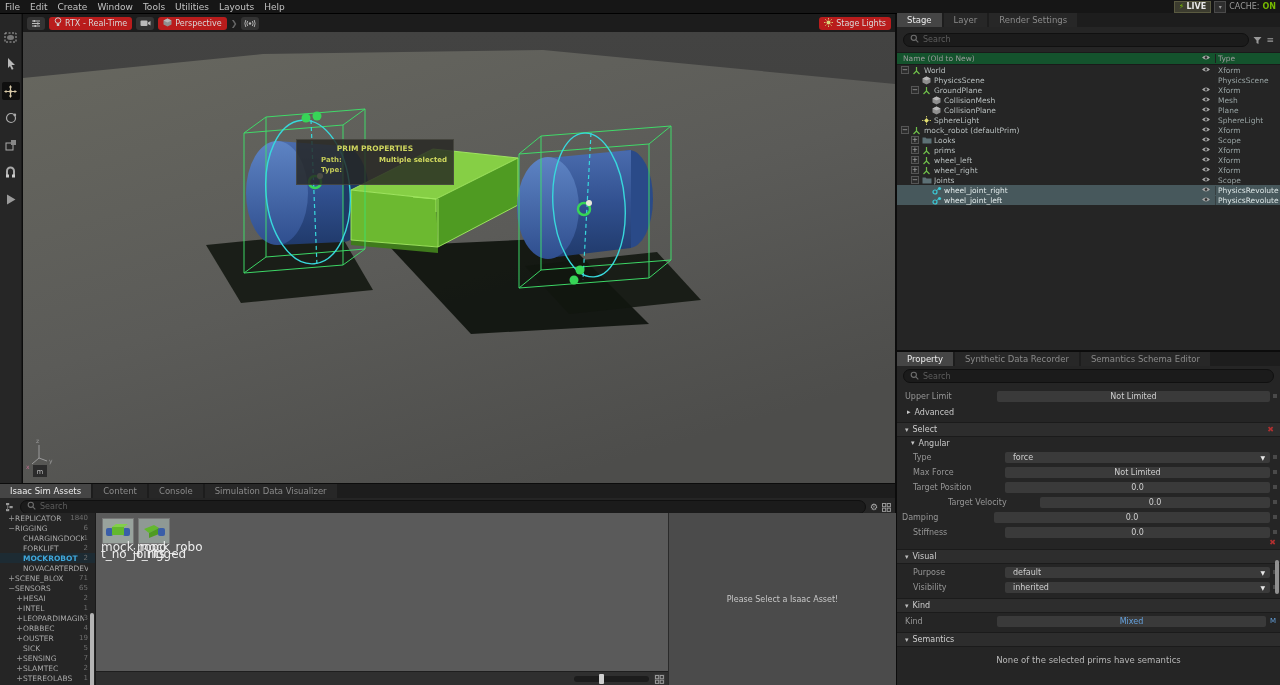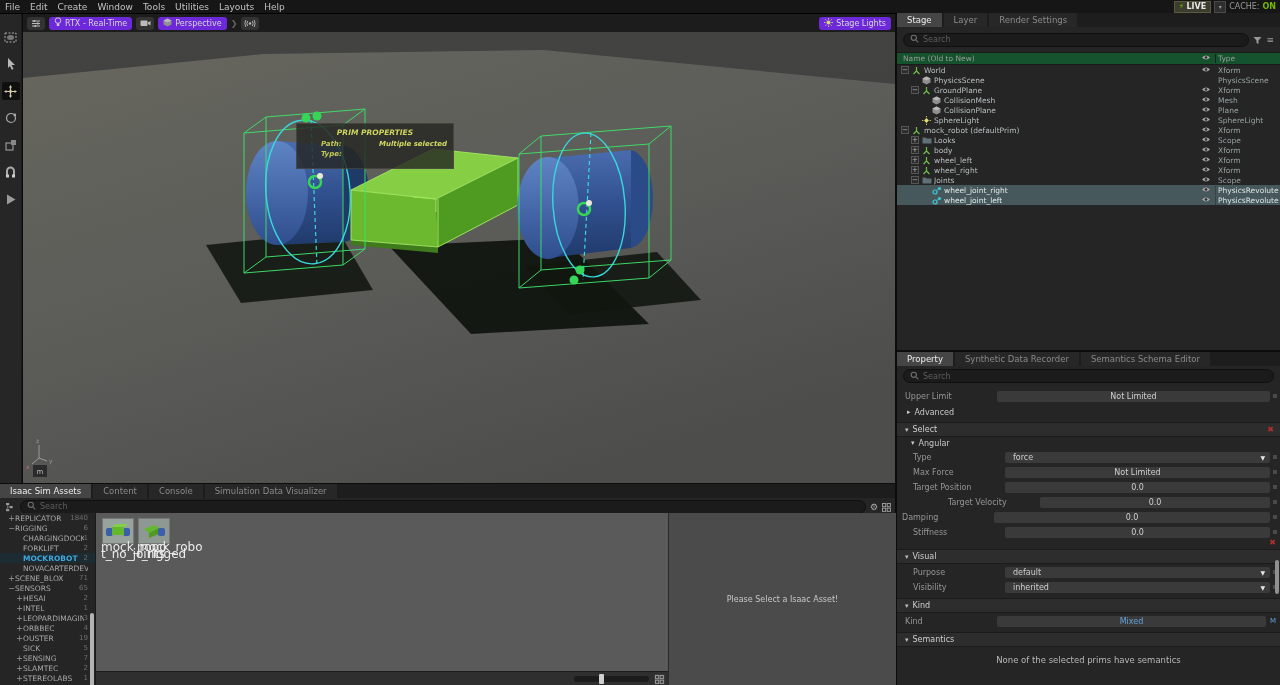--- a/index.html
+++ b/index.html
@@ -14,26 +14,26 @@
   .live-dd{width:10px;height:10px;background:#2e2e2e;border:1px solid #4a4a4a;font-size:6px;color:#999;text-align:center;line-height:9px;}
   .cache-label{color:#9a9a9a;}
   .cache-on{color:#76b900;font-weight:bold;}
   
   .left-toolbar{position:absolute;left:0;top:14px;width:22px;height:469px;background:#262626;display:flex;flex-direction:column;align-items:center;padding-top:14px;gap:9px;box-sizing:border-box;border-right:1px solid #1a1a1a;}
   .tool{width:18px;height:18px;display:flex;align-items:center;justify-content:center;border-radius:2px;}
   .tool.active{background:#0f0f0f;}
   
   .viewport{position:absolute;left:23px;top:14px;width:872px;height:469px;background:#1c1c1c;}
   .vp-toolbar{height:18px;display:flex;align-items:center;gap:4px;padding:0 4px;background:#1c1c1c;}
-  .vp-btn{display:flex;align-items:center;gap:3px;background:#6d28d9;border-radius:3px;height:13px;padding:0 5px;font-size:8px;color:#d8d8d8;}
+  .vp-btn{display:flex;align-items:center;gap:3px;background:#b91c1c;border-radius:3px;height:13px;padding:0 5px;font-size:8px;color:#d8d8d8;}
   .vp-icon-btn{background:#333;border-radius:3px;height:13px;width:18px;display:flex;align-items:center;justify-content:center;}
   .vp-chev{color:#666;font-size:8px;}
   .vp-right{margin-left:auto;}
   .vp-scene{position:relative;width:872px;height:451px;overflow:hidden;}
-  .tooltip{position:absolute;left:273px;top:91px;width:156px;height:44px;background:rgba(38,38,34,0.82);border:1px solid rgba(90,90,80,0.5);font-size:7px;font-style:italic;}
+  .tooltip{position:absolute;left:273px;top:107px;width:156px;height:44px;background:rgba(38,38,34,0.82);border:1px solid rgba(90,90,80,0.5);font-size:7px;}
   .tt-title{text-align:center;color:#ced55e;font-weight:bold;font-size:7.5px;margin-top:4px;}
   .tt-row{display:flex;justify-content:space-between;padding:3px 6px 0 24px;color:#c3ca58;font-weight:bold;}
   .tt-sel{color:#d3da60;}
   .tt-type{padding-left:24px;color:#c3ca58;font-weight:bold;margin-top:2px;}
   
   .right-panel{position:absolute;left:897px;top:13px;width:383px;height:672px;background:#252525;}
   .tabbar{display:flex;height:14px;background:#1d1d1d;font-size:8.5px;}
   .tab{padding:0 10px;display:flex;align-items:center;color:#8a8a8a;background:#272727;margin-right:2px;}
   .tab.active{background:#454545;color:#ececec;}
   .searchrow{display:flex;align-items:center;gap:4px;padding:3px 6px;}
@@ -486,21 +486,21 @@
         <div class="srow">
           <span style="width: 14px; flex: 0 0 auto;"></span>
           <span class="exp">+</span>
           <span class="ticon">
             <svg width="9" height="9">
               <g stroke="#6fbf4a" stroke-width="1.2" fill="none">
                 <path d="M4.5 1 V5 M4.5 5 L1.5 8 M4.5 5 L7.5 8"></path>
               </g>
             </svg>
           </span>
-          <span class="sname">body</span>
+          <span class="sname">prims</span>
           <span class="eyec"><svg width="10" height="7">
               <path d="M1 3.5 Q5 -0.5 9 3.5 Q5 7.5 1 3.5Z" fill="#a8a8a8"></path>
               <circle cx="5" cy="3.5" r="1.3" fill="#2a2a2a"></circle>
             </svg></span>
           <span class="stype">Xform</span>
         </div>
         <div class="srow">
           <span style="width: 14px; flex: 0 0 auto;"></span>
           <span class="exp">+</span>
           <span class="ticon">

